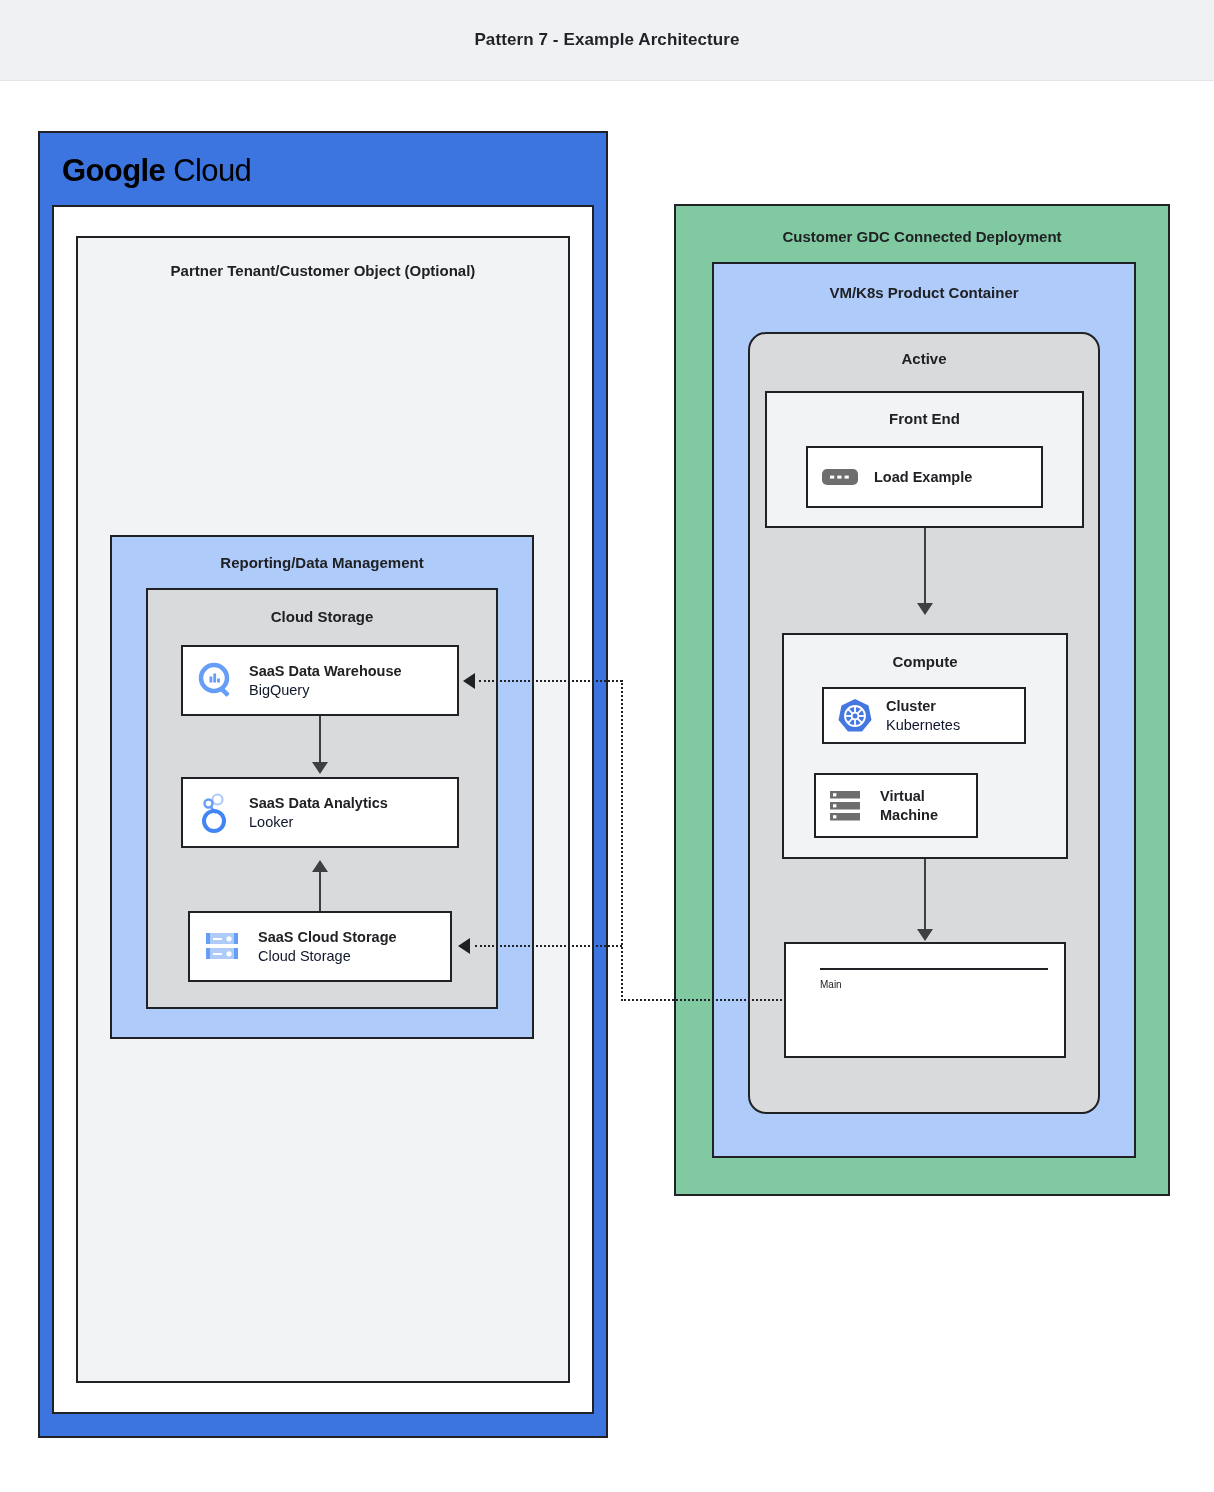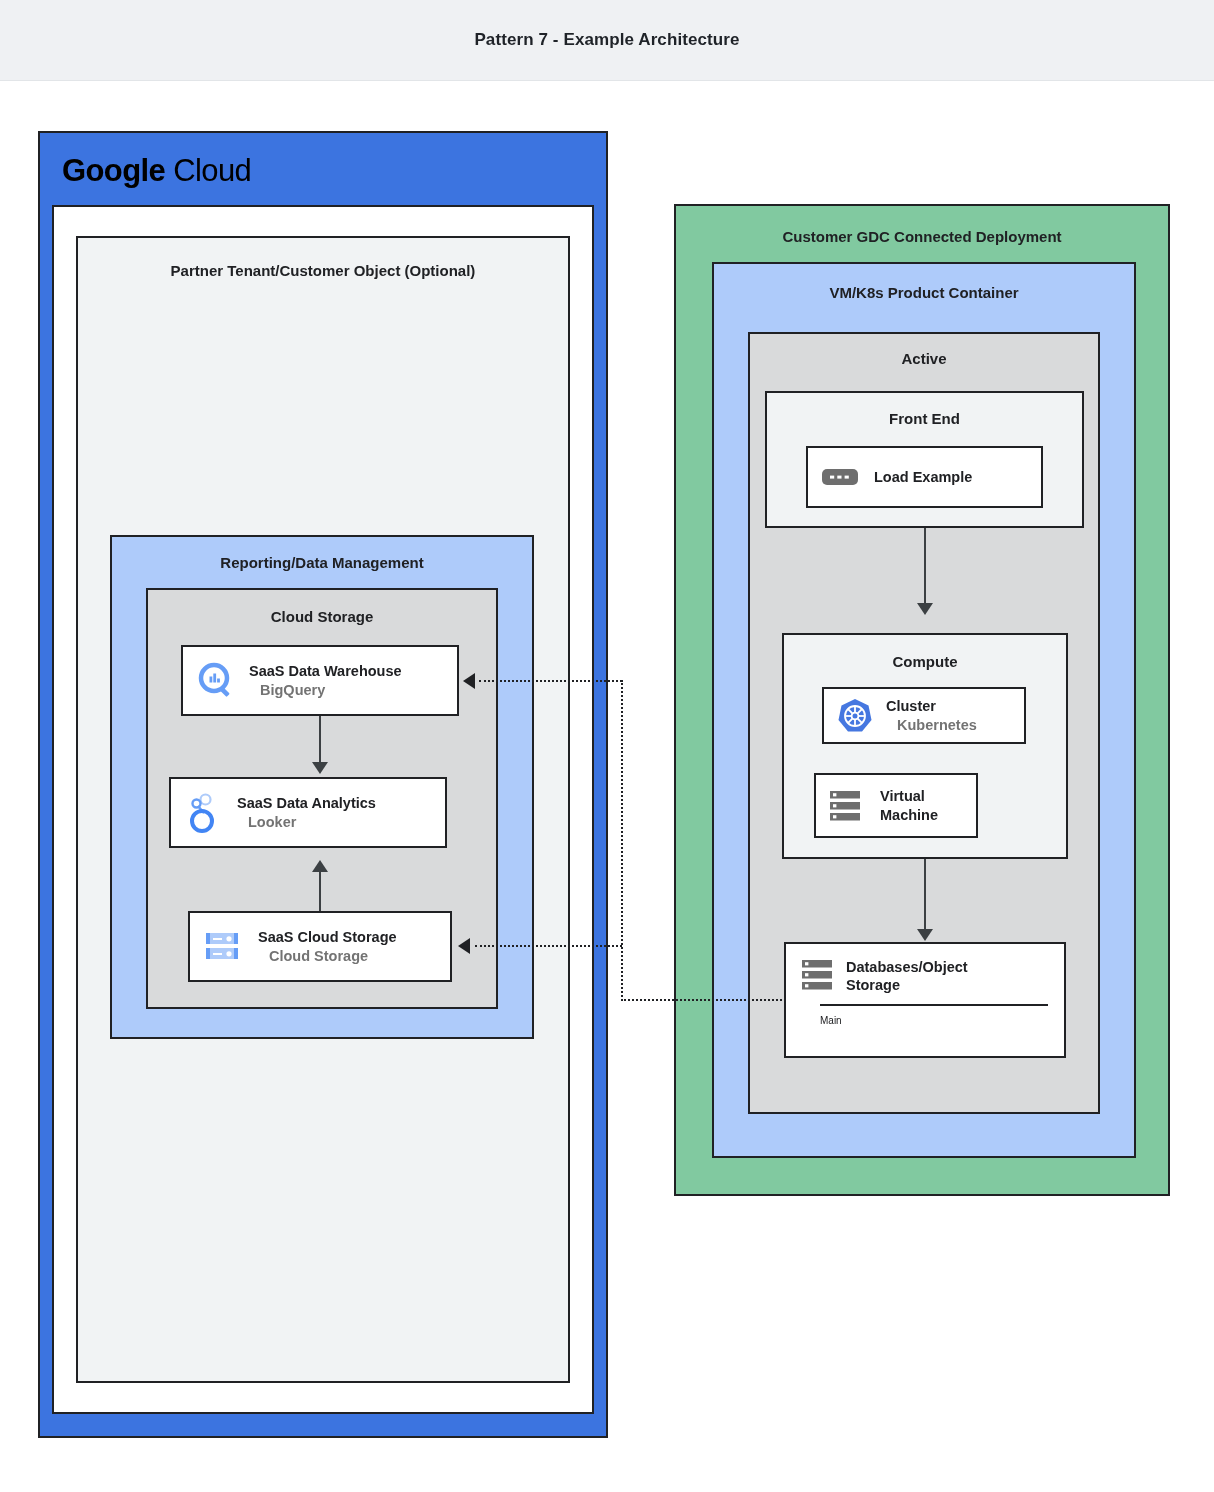--- a/index.html
+++ b/index.html
@@ -29,45 +29,45 @@
     position:absolute;left:0;right:0;text-align:center;
     font-weight:bold;font-size:15px;color:#202124;
   }
   .node{
     position:absolute;box-sizing:border-box;border:2px solid #202124;
     background:#ffffff;display:flex;align-items:center;
   }
   .node .ico{flex:0 0 auto;display:flex;align-items:center;justify-content:center;}
   .node .txt{display:flex;flex-direction:column;justify-content:center;}
   .node .t1{font-weight:bold;font-size:14.5px;line-height:1.25;color:#202124;}
-  .node .t2{font-weight:bold;font-size:14.5px;line-height:1.25;color:#737373;margin-left:11px;}
+  .node .t2{font-weight:normal;font-size:14.5px;line-height:1.25;color:#0f172a;}
 
   
   #gcp-box{left:38px;top:131px;width:570px;height:1307px;background:#3c74e0;}
   #gcp-logo{position:absolute;left:22px;top:20px;font-size:31px;letter-spacing:-0.6px;color:#000000;}
   #gcp-logo .g{font-weight:bold;}
   #gcp-logo .c{font-weight:normal;}
   #gcp-inner{left:52px;top:205px;width:542px;height:1209px;background:#ffffff;}
   #tenant-box{left:76px;top:236px;width:494px;height:1147px;background:#f1f3f4;}
   #tenant-title{top:24px;}
   #reporting-box{left:110px;top:535px;width:424px;height:504px;background:#aecbfa;}
   #reporting-title{top:17px;}
   #cloudstorage-box{left:146px;top:588px;width:352px;height:421px;background:#d9dadb;}
   #cloudstorage-title{top:18px;}
 
   #node-bigquery{left:181px;top:645px;width:278px;height:71px;padding-left:14px;}
-  #node-looker{left:169px;top:777px;width:278px;height:71px;padding-left:14px;}
+  #node-looker{left:181px;top:777px;width:278px;height:71px;padding-left:14px;}
   #node-saascs{left:188px;top:911px;width:264px;height:71px;padding-left:14px;}
 
   
   #gdc-box{left:674px;top:204px;width:496px;height:992px;background:#81c9a0;}
   #gdc-title{top:22px;}
   #vmk8s-box{left:712px;top:262px;width:424px;height:896px;background:#aecbfa;}
   #vmk8s-title{top:20px;}
-  #active-box{left:748px;top:332px;width:352px;height:782px;background:#d9dadb;}
+  #active-box{left:748px;top:332px;width:352px;height:782px;background:#d9dadb;border-radius:18px;}
   #active-title{top:16px;}
   #frontend-box{left:765px;top:391px;width:319px;height:137px;background:#f1f3f4;}
   #frontend-title{top:17px;}
   #node-lb{left:806px;top:446px;width:237px;height:62px;padding-left:14px;}
 
   #compute-box{left:782px;top:633px;width:286px;height:226px;background:#f1f3f4;}
   #compute-title{top:18px;}
   #node-cluster{left:822px;top:687px;width:204px;height:57px;padding-left:12px;}
   #node-vm{left:814px;top:773px;width:164px;height:65px;padding-left:12px;}
 
@@ -259,36 +259,20 @@
   <div class="txt">
     <div class="t1">Virtual</div>
     <div class="t1">Machine</div>
   </div>
 </div>
 
 <div class="vline" style="left:924px;top:859px;height:71px;"></div>
 <div class="arrow-down" style="left:917px;top:929px;"></div>
 
 <div class="node" id="node-db">
-  <div id="db-top">
-    <div class="ico">
-      <svg class="icon-db" viewBox="0 0 40 34" xmlns="http://www.w3.org/2000/svg">
-        <rect x="2" y="2" width="30" height="7.5" fill="#6e6e6e"></rect>
-        <rect x="5" y="4.2" width="3.4" height="3.2" fill="#ffffff"></rect>
-        <rect x="2" y="13" width="30" height="7.5" fill="#6e6e6e"></rect>
-        <rect x="5" y="15.2" width="3.4" height="3.2" fill="#ffffff"></rect>
-        <rect x="2" y="24" width="30" height="7.5" fill="#6e6e6e"></rect>
-        <rect x="5" y="26.2" width="3.4" height="3.2" fill="#ffffff"></rect>
-      </svg>
-    </div>
-    <div class="txt">
-      <div class="t1">Databases/Object</div>
-      <div class="t1">Storage</div>
-    </div>
-  </div>
   <div id="db-divider"></div>
   <div id="db-main">Main</div>
 </div>
 
 <div class="dot-v" style="left:621px;top:680px;height:321px;"></div>
 
 <div class="dot-h" style="left:479px;top:680px;width:143px;"></div>
 <div class="arrow-left" style="left:463px;top:673px;"></div>
 
 <div class="dot-h" style="left:475px;top:945px;width:147px;"></div>

